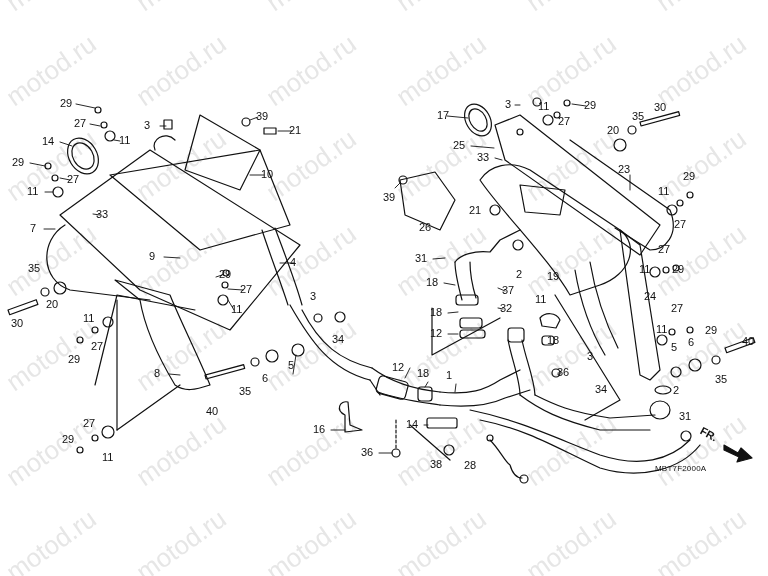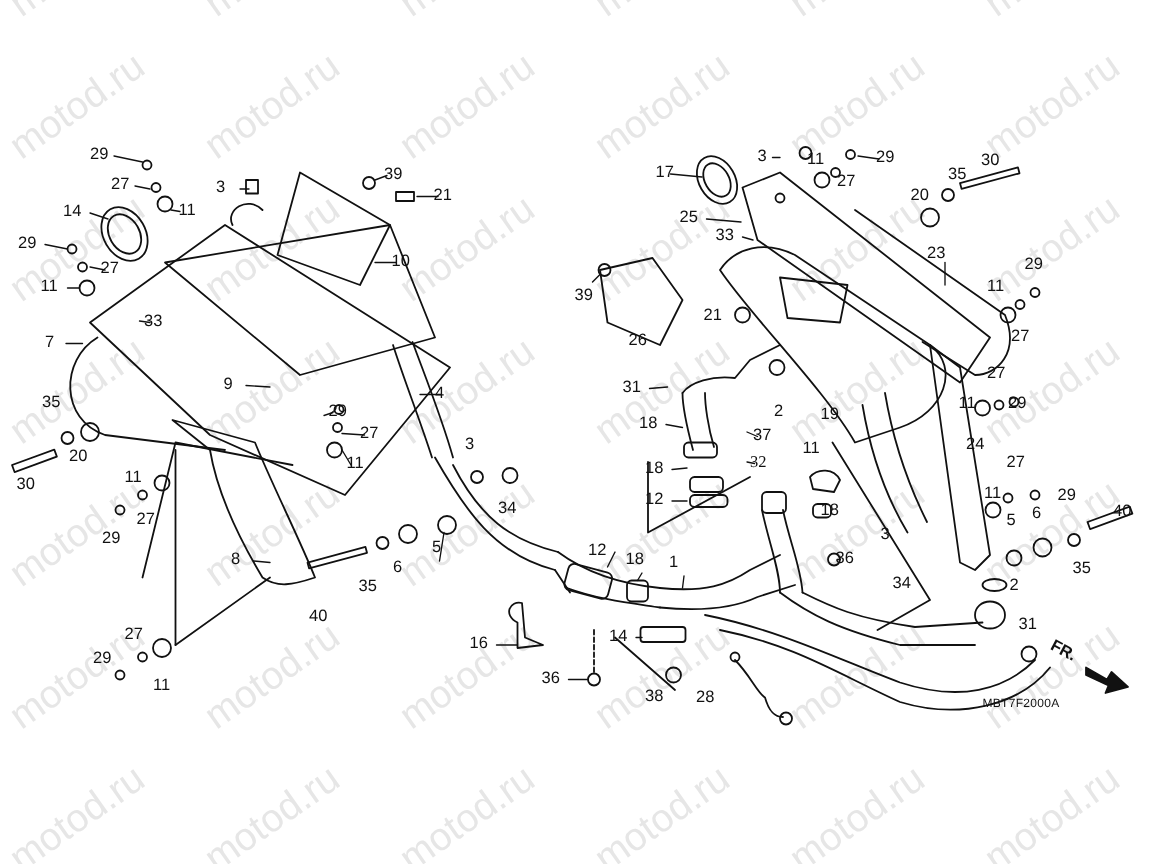--- a/index.html
+++ b/index.html
@@ -283,21 +283,21 @@
       <div class="lbl" style="left: 654px; top: 102px;">30</div>
       <div class="lbl" style="left: 618px; top: 164px; text-align: center;">23</div>
       <div class="lbl" style="left: 658px; top: 186px;">11</div>
       <div class="lbl" style="left: 683px; top: 171px;">29</div>
       <div class="lbl" style="left: 674px; top: 219px;">27</div>
       <div class="lbl" style="left: 415px; top: 253px;">31</div>
       <div class="lbl" style="left: 426px; top: 277px;">18</div>
       <div class="lbl" style="left: 516px; top: 269px;">2</div>
       <div class="lbl" style="left: 502px; top: 285px;">37</div>
       <div class="lbl" style="left: 430px; top: 307px;">18</div>
-      <div class="lbl" style="left: 500px; top: 303px; font-family: Liberation Serif, serif;">32</div>
+      <div class="lbl" style="left: 500px; top: 303px;">32</div>
       <div class="lbl" style="left: 430px; top: 328px;">12</div>
       <div class="lbl" style="left: 535px; top: 294px;">11</div>
       <div class="lbl" style="left: 547px; top: 335px;">18</div>
       <div class="lbl" style="left: 557px; top: 367px;">36</div>
       <div class="lbl" style="left: 587px; top: 351px;">3</div>
       <div class="lbl" style="left: 595px; top: 384px;">34</div>
       <div class="lbl" style="left: 658px; top: 244px;">27</div>
       <div class="lbl" style="left: 639px; top: 264px;">11</div>
       <div class="lbl" style="left: 672px; top: 264px;">29</div>
       <div class="lbl" style="left: 644px; top: 291px;">24</div>

